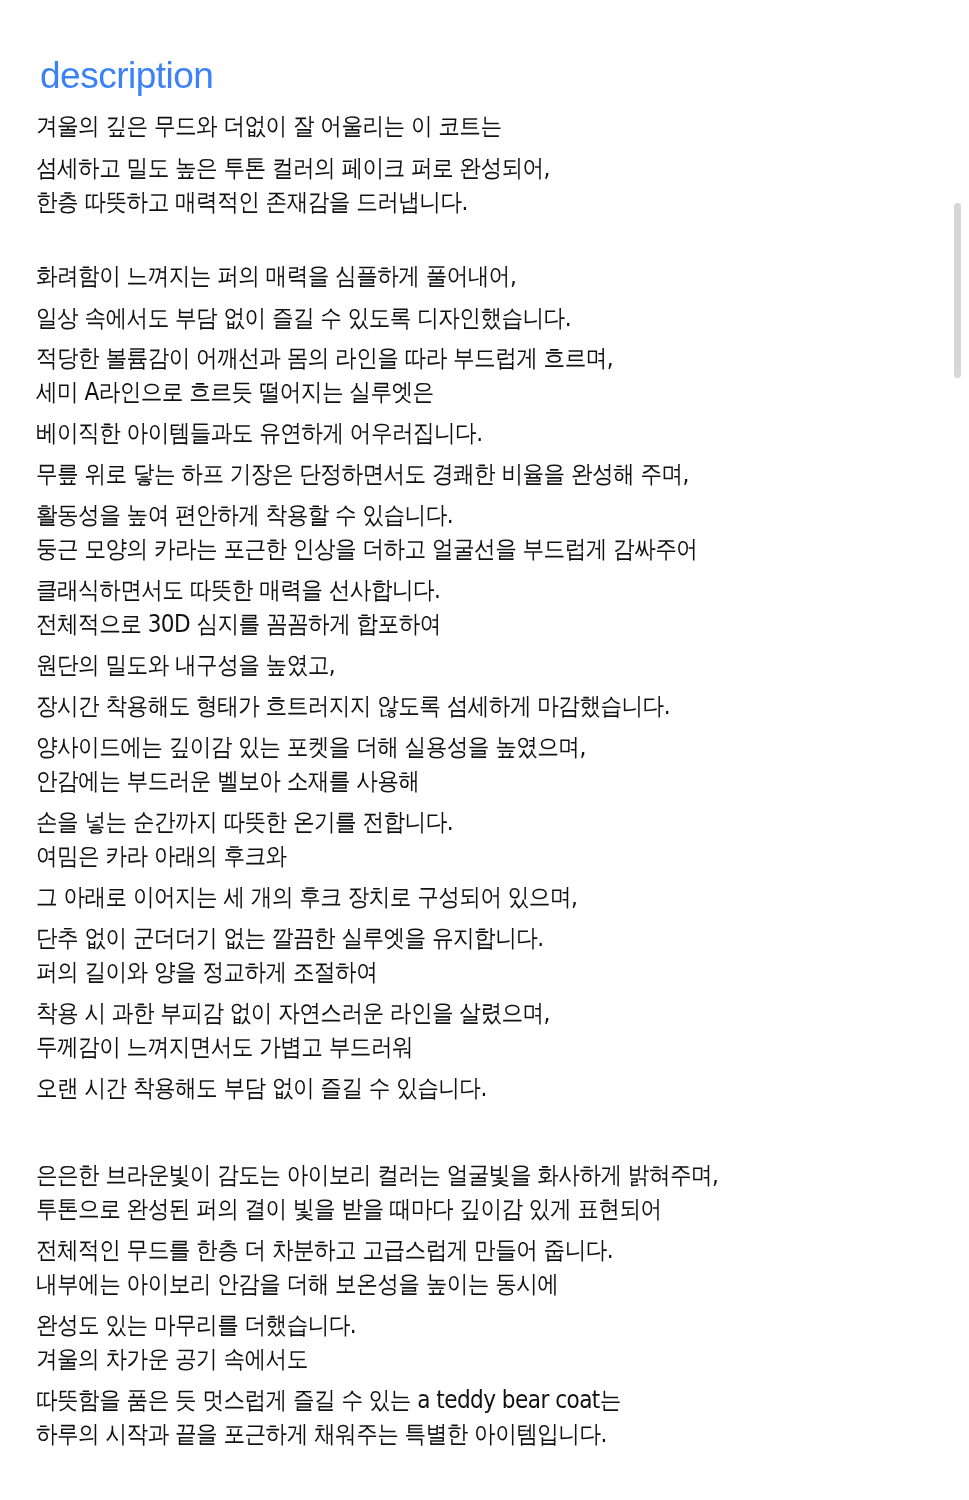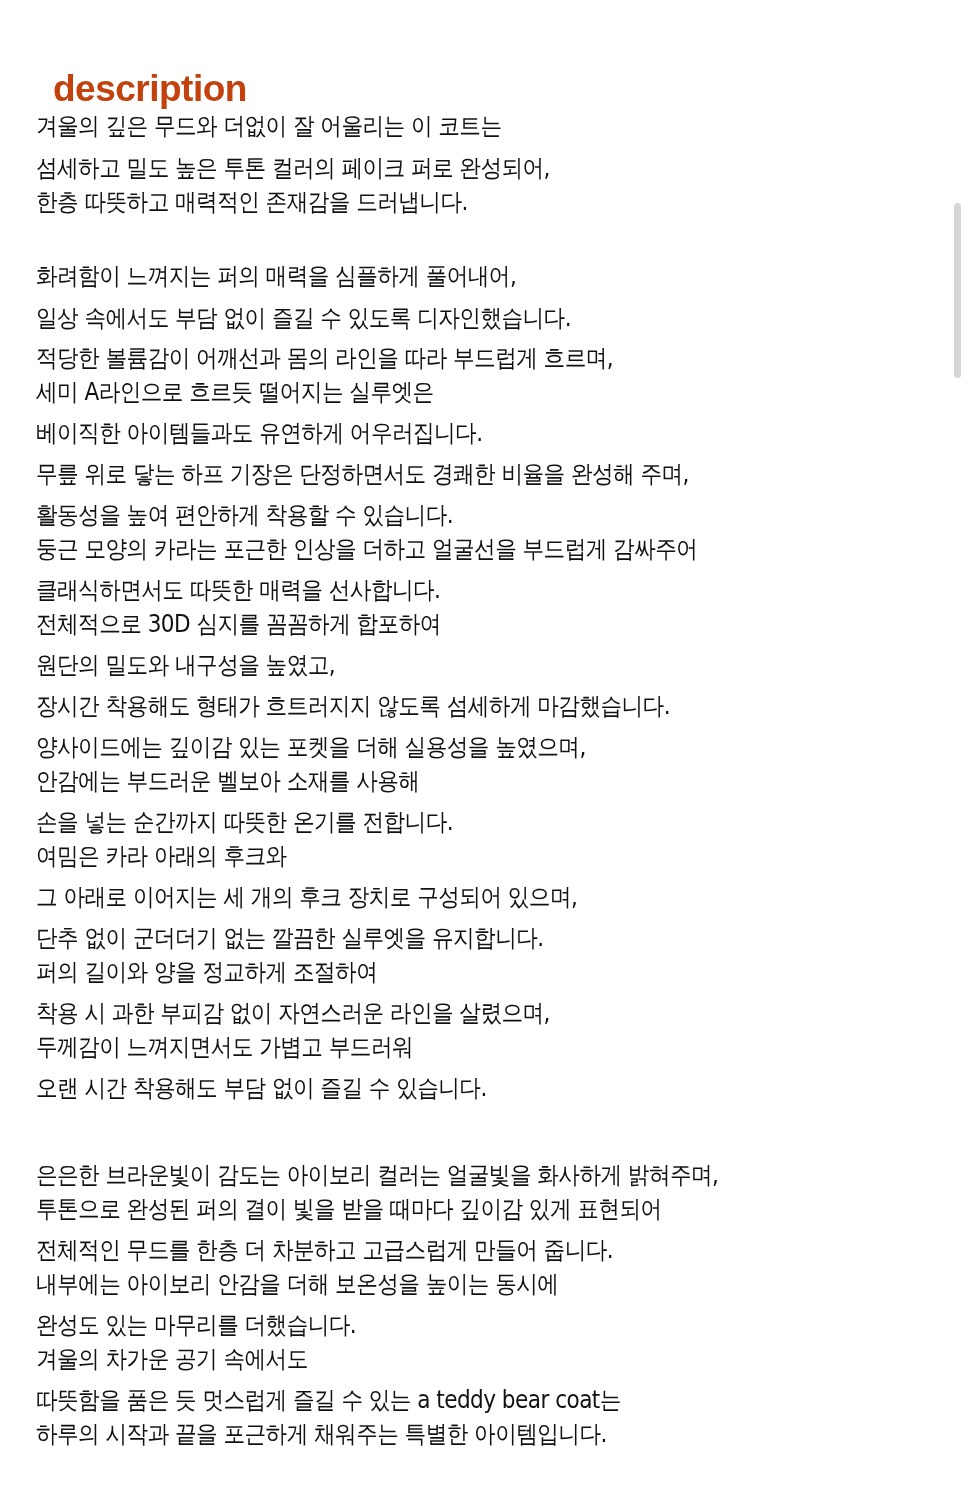--- a/index.html
+++ b/index.html
@@ -22,23 +22,23 @@
       height: 1500px;
     }
     .title {
       position: absolute;
       left: 36px;
       top: 50px;
       font-family: "Liberation Sans", "DejaVu Sans", sans-serif;
       font-size: 37px;
       line-height: 44px;
       letter-spacing: -0.5px;
-      color: #c2410c;
-      margin: 17px;
-      font-weight: bold;
+      color: #3b82f6;
+      margin: 4px;
+      font-weight: normal;
     }
     .line {
       position: absolute;
       left: 36px;
       font-size: 24px;
       line-height: 30px;
       white-space: nowrap;
       color: #111;
       letter-spacing: -0.6px;
       transform-origin: left center;

